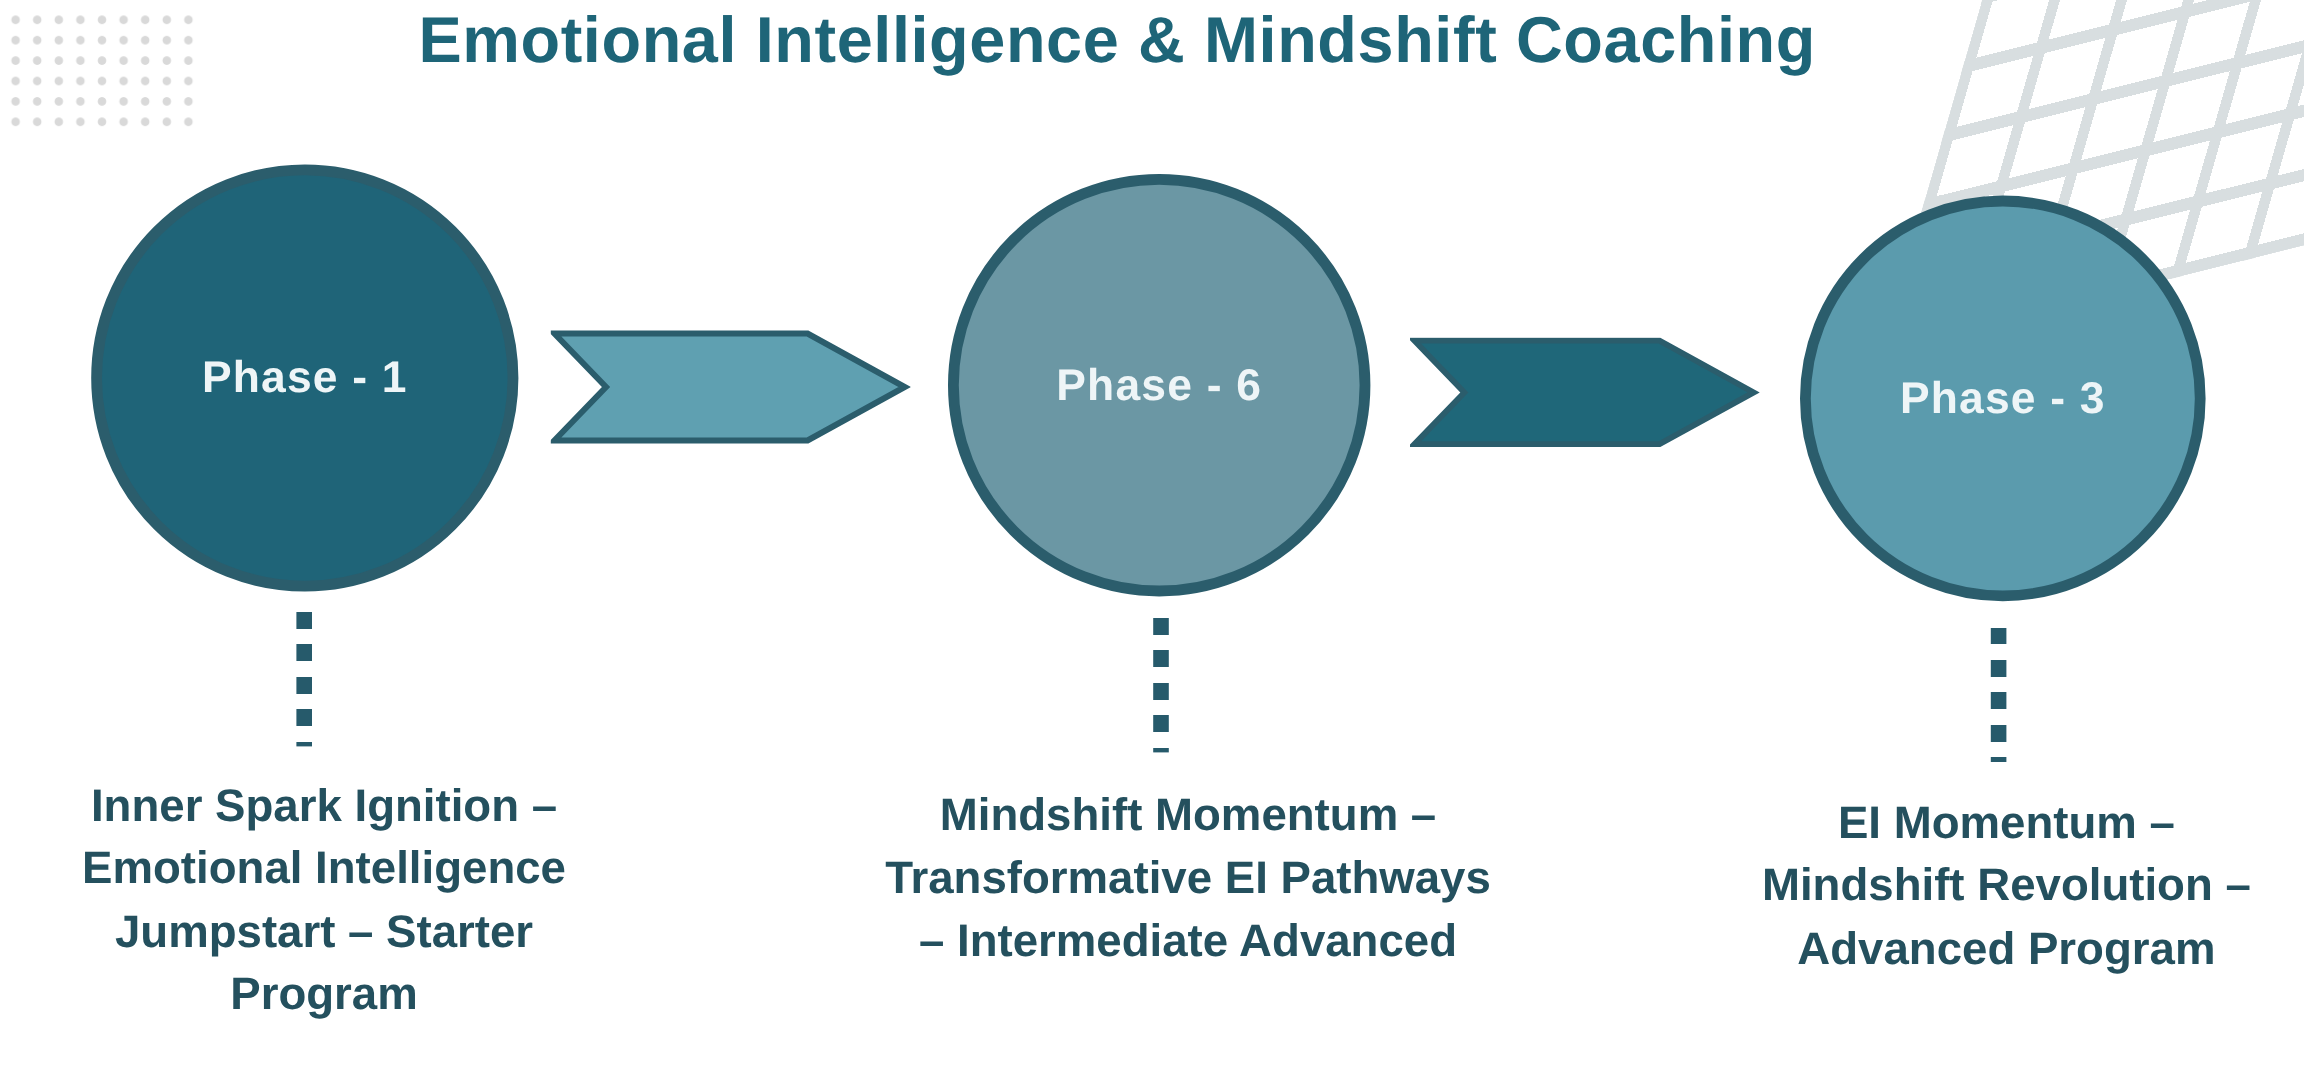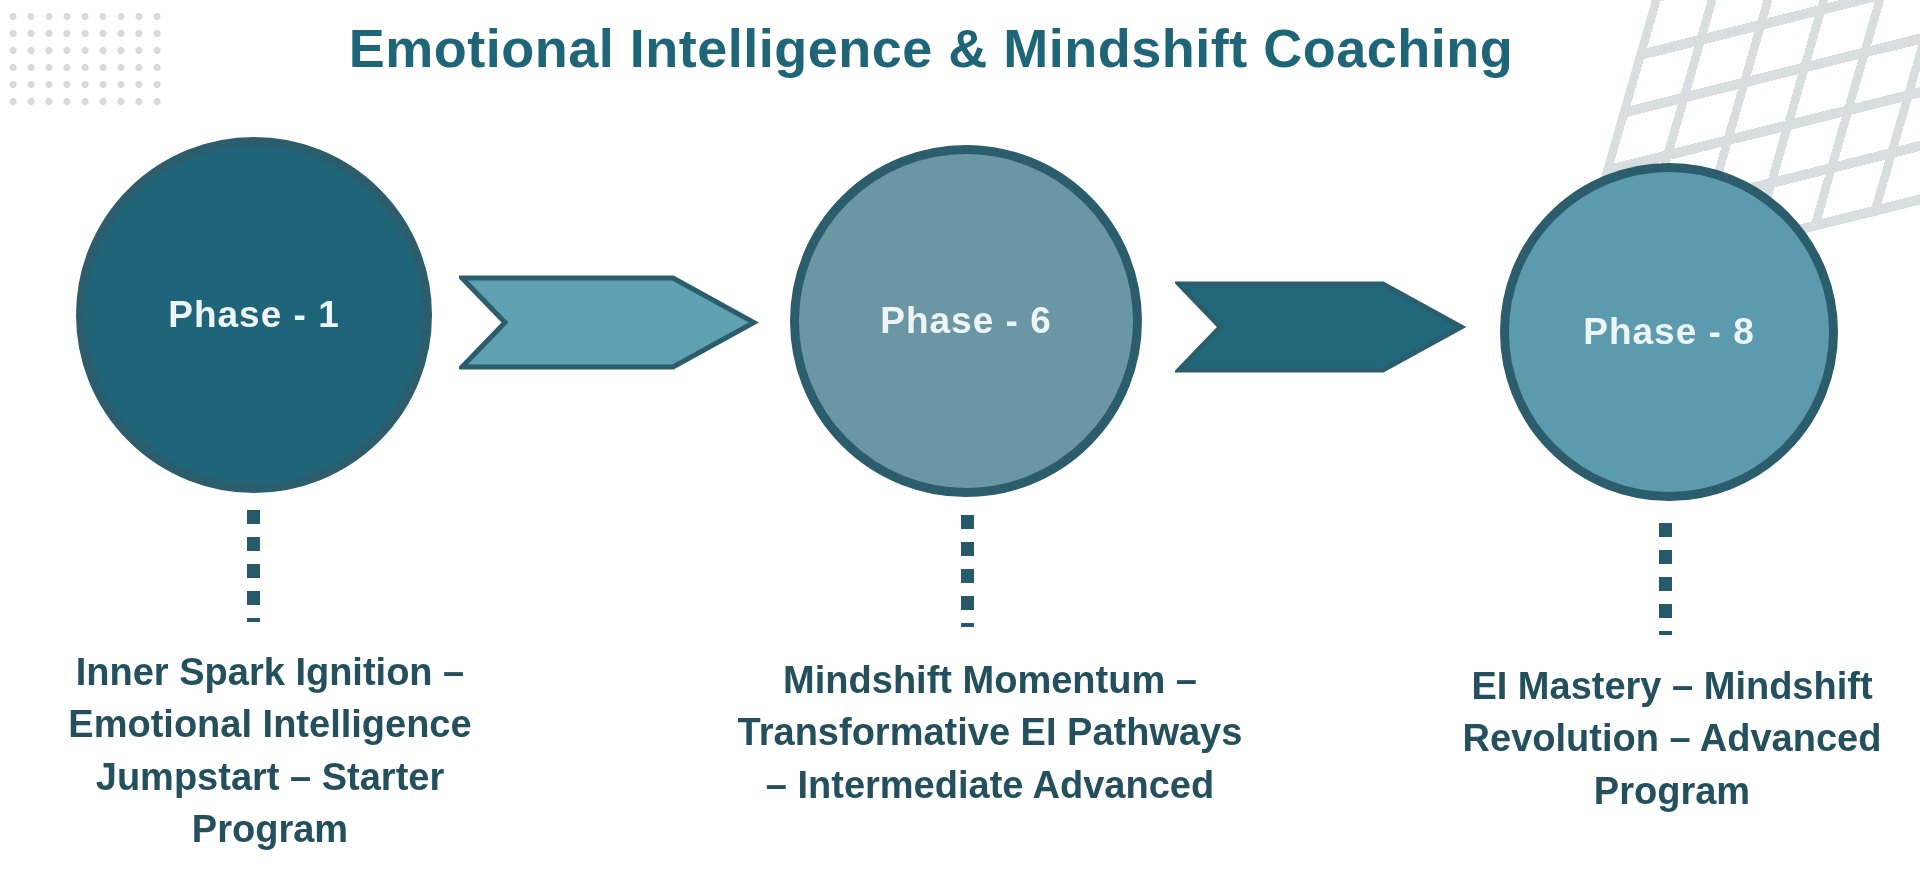--- a/index.html
+++ b/index.html
@@ -33,21 +33,21 @@
   }
   
   .hash{
     position:absolute;right:-70px;top:-70px;width:380px;height:300px;
     background:
       repeating-linear-gradient(90deg,var(--hash-color) 0 10px,transparent 10px 62px),
       repeating-linear-gradient(0deg,var(--hash-color) 0 10px,transparent 10px 52px);
     transform:rotate(-14deg) skewX(-30deg);
   }
   .title{
-    position:absolute;left:245px;top:17px;width:1372px;
+    position:absolute;left:245px;top:3px;width:1372px;
     text-align:center;
     font-size:54px;font-weight:800;letter-spacing:.5px;
     color:var(--title-color);
   }
   .circle{
     position:absolute;border-radius:50%;
     border:9px solid var(--circle-border);
     display:flex;align-items:center;justify-content:center;
   }
   .c1{left:76px;top:137px;width:356px;height:356px;background:var(--phase1-fill);}
@@ -98,24 +98,24 @@
 
   <div class="circle c2">
     <span class="circle-label">Phase - 6</span>
   </div>
 
   <svg class="arrow a2" viewBox="0 0 300 95" xmlns="http://www.w3.org/2000/svg" aria-hidden="true">
     <path d="M3,3 L214,3 L295,47.5 L214,92 L3,92 L46,47.5 Z"></path>
   </svg>
 
   <div class="circle c3">
-    <span class="circle-label">Phase - 8</span>
+    <span class="circle-label">Phase - 3</span>
   </div>
 
   <div class="connector k1"></div>
   <div class="connector k2"></div>
   <div class="connector k3"></div>
 
   <div class="desc d1">Inner Spark Ignition – Emotional Intelligence Jumpstart – Starter Program</div>
   <div class="desc d2">Mindshift Momentum – Transformative EI Pathways – Intermediate Advanced</div>
-  <div class="desc d3">EI Mastery – Mindshift Revolution – Advanced Program</div>
+  <div class="desc d3">EI Momentum – Mindshift Revolution – Advanced Program</div>
 
 </div>
 
 </body></html>

